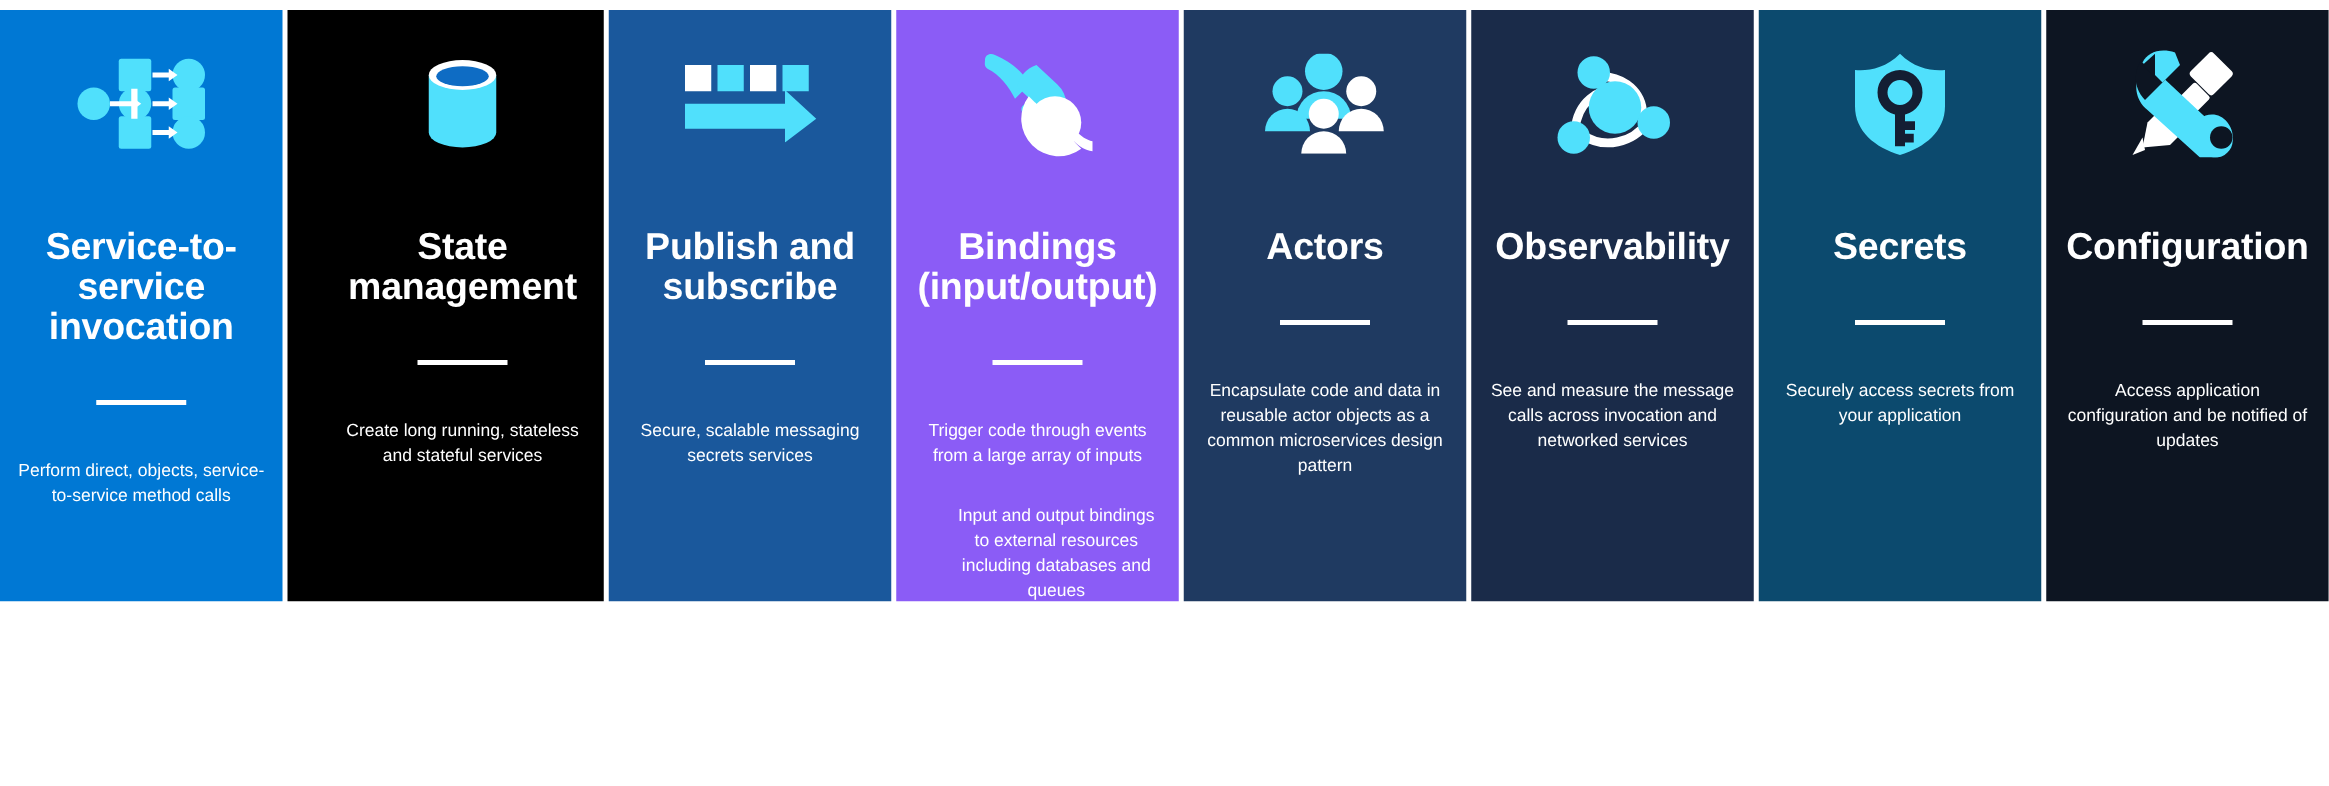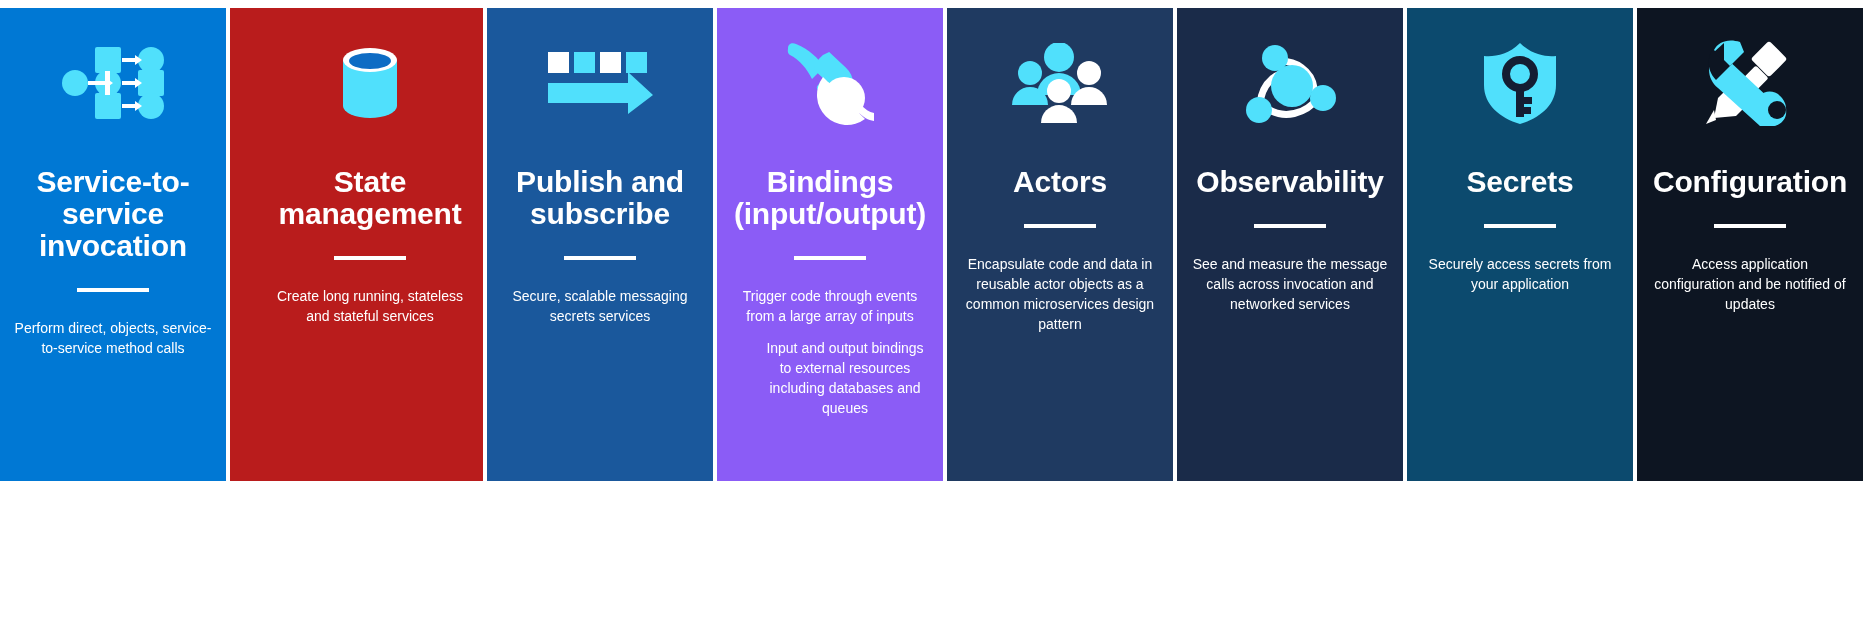--- a/index.html
+++ b/index.html
@@ -21,20 +21,21 @@
     padding: 8px 0 8px 0;
   }
   .col {
     position: relative;
     flex: 1 1 0;
     height: 473px;
     display: flex;
     flex-direction: column;
     align-items: center;
     overflow: hidden;
+    gap: 16px;
   }
   .icon-wrap {
     height: 150px;
     width: 100%;
     display: flex;
     align-items: center;
     justify-content: center;
     flex: 0 0 auto;
   }
   .icon-wrap svg { display: block; }
@@ -93,21 +94,21 @@
           <rect x="61" y="61" width="14" height="4"></rect>
           <polygon points="74,58 81,63 74,68"></polygon>
         </g>
       </svg>
     </div>
     <div class="title">Service-to-service invocation</div>
     <div class="rule"></div>
     <div class="body-text">Perform direct, objects, service-to-service method calls</div>
   </div>
 
-  <div class="col" style="background:#b91c1c;padding-left:27px;">
+  <div class="col" style="background:#000000;padding-left:27px;">
     <div class="icon-wrap">
       <svg width="62" height="78" viewBox="0 0 62 78">
         <path d="M4 16 v46 a27 12 0 0 0 54 0 V16 Z" fill="#50E0FC"></path>
         <ellipse cx="31" cy="16" rx="27" ry="12" fill="#ffffff"></ellipse>
         <ellipse cx="31" cy="17" rx="21" ry="8" fill="#0E6CC4"></ellipse>
       </svg>
     </div>
     <div class="title">State management</div>
     <div class="rule"></div>
     <div class="body-text">Create long running, stateless and stateful services</div>

